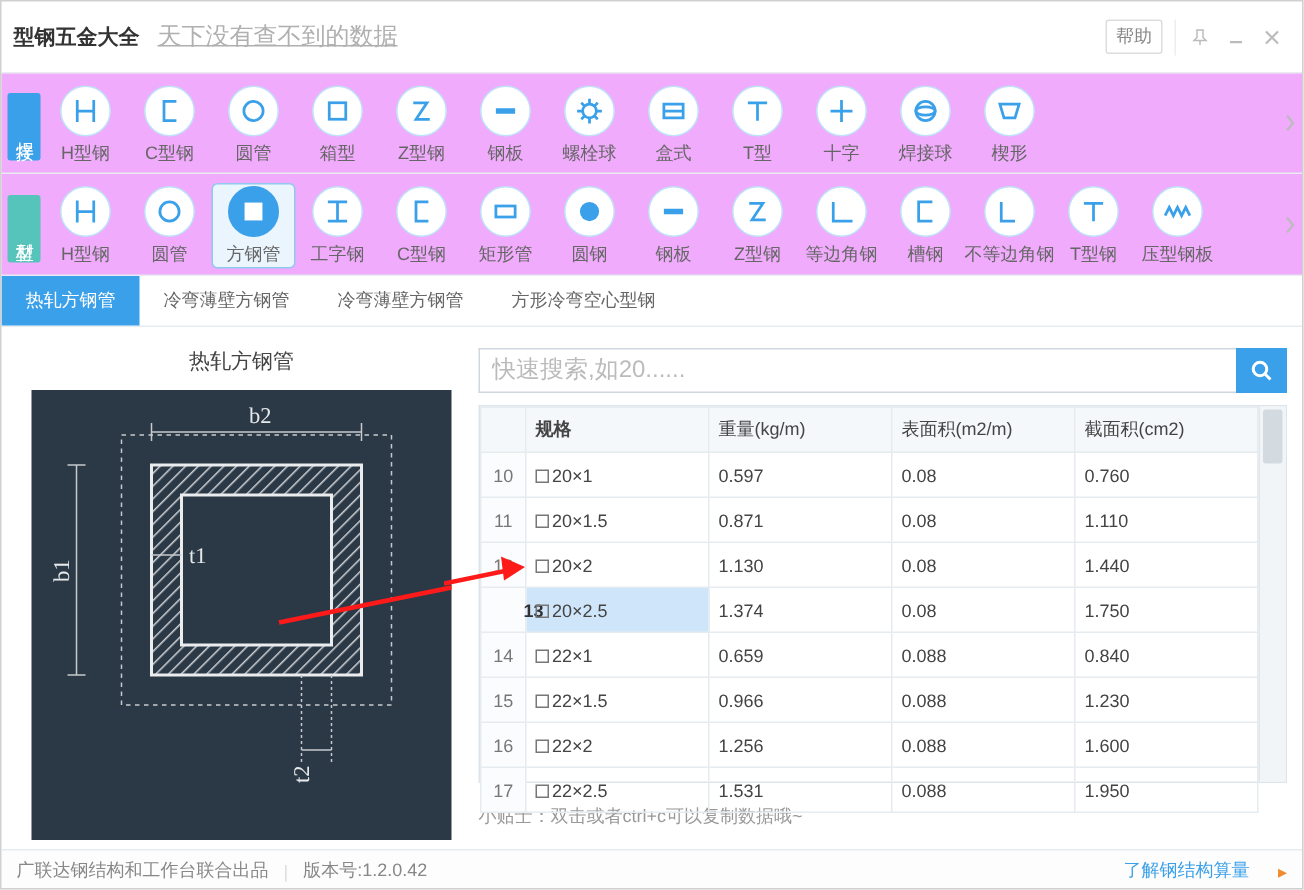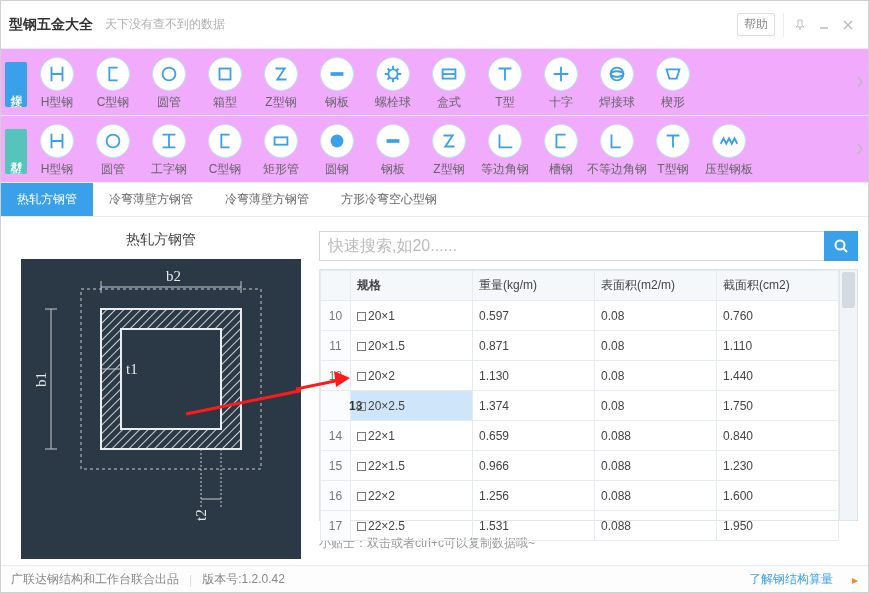--- a/index.html
+++ b/index.html
@@ -1,20 +1,20 @@
 <!DOCTYPE html>
 <html><head>
 <meta charset="utf-8">
 <style>
   * { box-sizing: border-box; margin: 0; padding: 0; }
   body { font-family: "Microsoft YaHei", "SimSun", sans-serif; font-size: 12px; color: #333; background: #f0f0f0; width: 869px; height: 593px; overflow: hidden; border: 1px solid #d0d0d0; }
 
   .titlebar { height: 48px; display: flex; align-items: center; padding: 0 8px; background: #fff; border-bottom: 1px solid #e6ecef; }
   .titlebar .title { font-size: 14px; font-weight: bold; color: #333; margin-right: 12px; }
-  .titlebar .subtitle { font-size: 12px; color: #b0b0b0; }
+  .titlebar .subtitle { font-size: 16px; color: #b0b0b0; text-decoration: underline; }
   .titlebar .spacer { flex: 1; }
   .titlebar .help { font-size: 12px; color: #888; margin-right: 4px; padding: 2px 6px; border: 1px solid #ddd; border-radius: 2px; cursor: pointer; }
   .win-controls { display: flex; align-items: center; gap: 0; border-left: 1px solid #eee; padding-left: 4px; margin-left: 4px; }
   .win-btn { width: 24px; height: 24px; display: flex; align-items: center; justify-content: center; color: #bbb; cursor: pointer; font-size: 14px; }
 
   .rowwrap { display: flex; align-items: flex-end; border-bottom: 1px solid #e6ecef; background: #f0abfc; position: relative; }
   .row-label { width: 22px; min-width: 22px; height: 45px; display: flex; align-items: center; justify-content: center; writing-mode: vertical-rl; font-size: 12px; color: #fff; border-radius: 2px; margin: 8px 2px 8px 4px; }
   .row-label.blue { background: #3aa0e9; }
   .row-label.green { background: #57c4bc; }
   .row-scroll { flex: 1; display: flex; align-items: flex-start; overflow: hidden; padding: 6px 0 4px 0; }
@@ -211,20 +211,28 @@
         <div class="lbl">H型钢</div>
       </div>
       <div class="toolbtn">
         <div class="iconwrap">
           <svg width="22" height="22" viewBox="0 0 24 24">
             <circle cx="12" cy="12" r="7" stroke="#3aa0e9" stroke-width="2" fill="none"></circle>
           </svg>
         </div>
         <div class="lbl">圆管</div>
       </div>
+      <div class="toolbtn sel">
+        <div class="iconwrap">
+          <svg width="22" height="22" viewBox="0 0 24 24">
+            <rect x="6" y="6" width="12" height="12" fill="#3aa0e9" stroke="none"></rect>
+          </svg>
+        </div>
+        <div class="lbl">方钢管</div>
+      </div>
       <div class="toolbtn">
         <div class="iconwrap">
           <svg width="22" height="22" viewBox="0 0 24 24">
             <path d="M5 5h14M5 19h14M12 5v14" stroke="#3aa0e9" stroke-width="2" fill="none"></path>
           </svg>
         </div>
         <div class="lbl">工字钢</div>
       </div>
       <div class="toolbtn">
         <div class="iconwrap">

